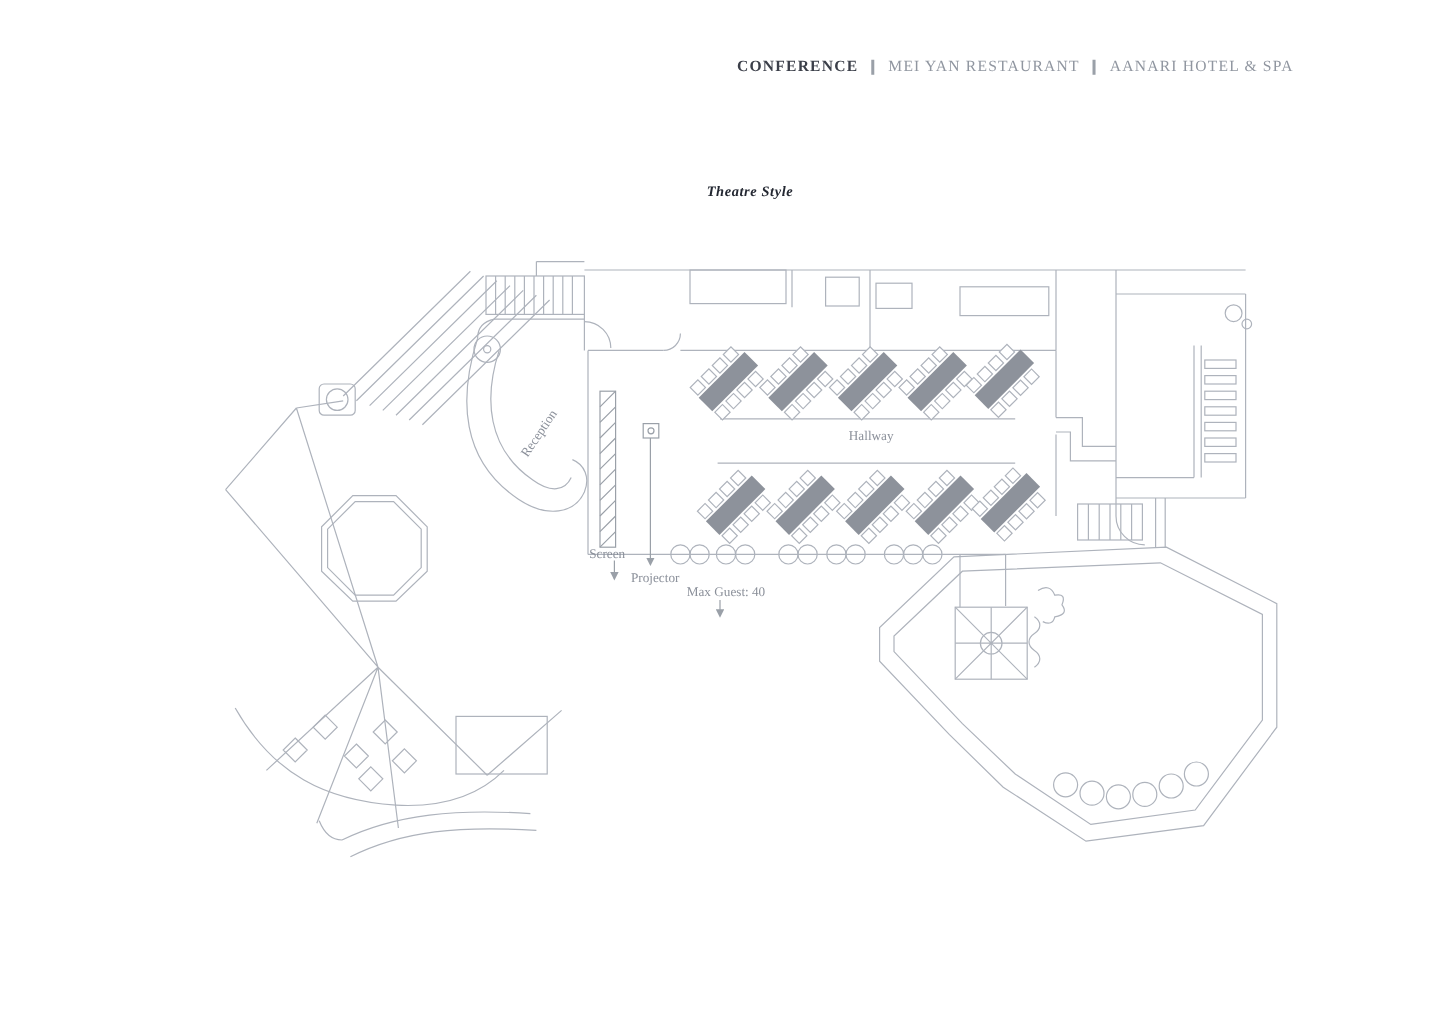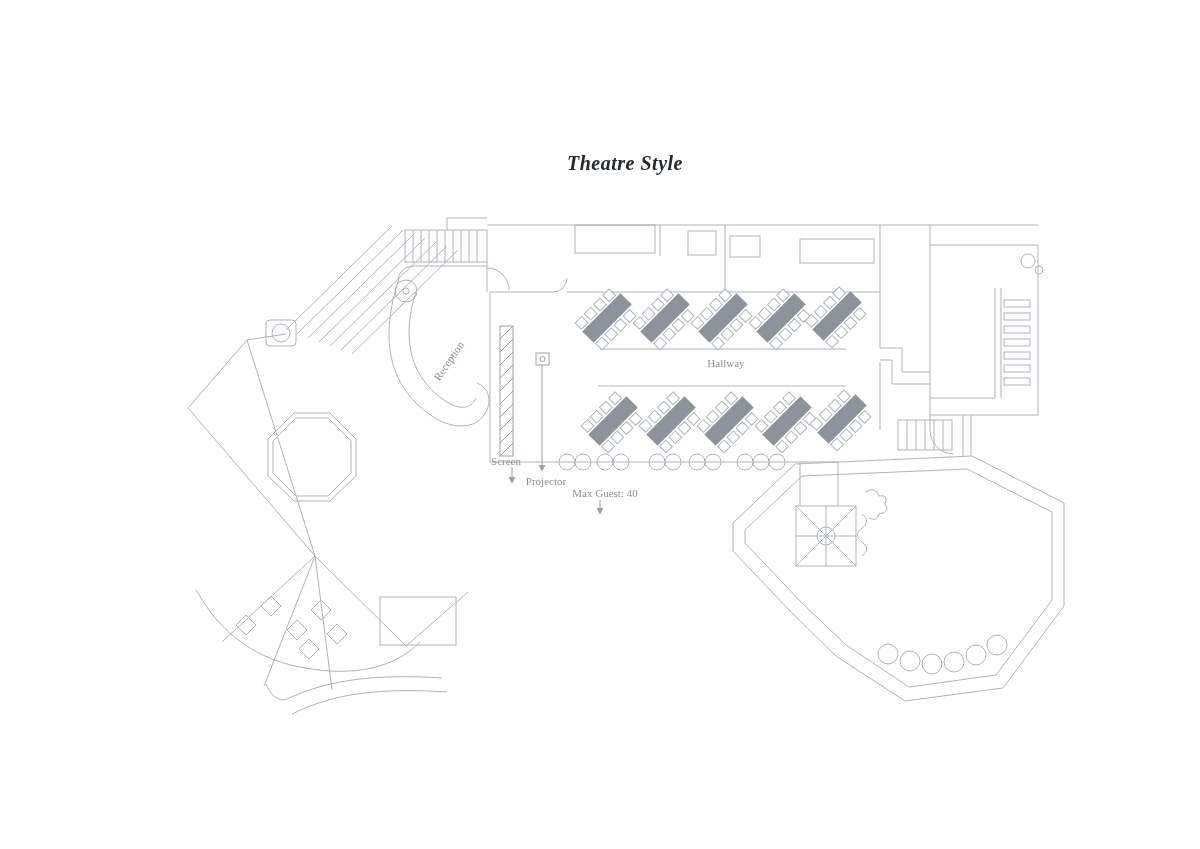--- a/index.html
+++ b/index.html
@@ -11,36 +11,39 @@
   #brandbar{
     position:absolute;top:47px;right:122px;font-size:13px;letter-spacing:1px;
     white-space:nowrap;
   }
   .brand-primary{color:#3b3f49;font-weight:bold;}
   .brand-sep{color:#9aa0a8;font-weight:bold;padding:0 7px;font-size:12px;}
   .brand-secondary{color:#9096a0;}
   
   #plan-title{
     position:absolute;left:625px;top:152px;transform:translateX(-50%);
-    font-size:20px;font-style:italic;font-weight:bold;color:#242832;letter-spacing:.5px;
+    font-size:12px;font-style:italic;font-weight:bold;color:#242832;letter-spacing:.5px;
     white-space:nowrap;
   }
   
   svg{position:absolute;left:0;top:0;}
   .w{stroke:#aeb3bc;fill:none;stroke-width:1;}
   .wd{stroke:#9aa0a8;fill:none;stroke-width:1;}
   .tablefill{fill:#8d929b;stroke:none;}
   .chair{fill:#ffffff;stroke:#aeb3bc;stroke-width:1;}
   .lbl{font-size:11px;fill:#8b909a;font-family:"Liberation Serif",serif;}
 </style>
 </head>
 <body>
 
 <div id="page">
 
+  <div id="brandbar">
+    <span class="brand-primary">CONFERENCE</span><span class="brand-sep">❙</span><span class="brand-secondary">MEI YAN RESTAURANT</span><span class="brand-sep">❙</span><span class="brand-secondary">AANARI HOTEL &amp; SPA</span>
+  </div>
 
   <div id="plan-title">Theatre Style</div>
 
   <svg width="1200" height="849" viewBox="0 0 1200 849">
     <defs>
       <marker id="arw" viewBox="0 0 8 8" refX="6" refY="4" markerWidth="7" markerHeight="7" orient="auto">
         <path d="M0,0 L8,4 L0,8 Z" fill="#9aa0a8"></path>
       </marker>
       <g id="tbl">
         <rect class="tablefill" x="-27" y="-8" width="54" height="16"></rect>

